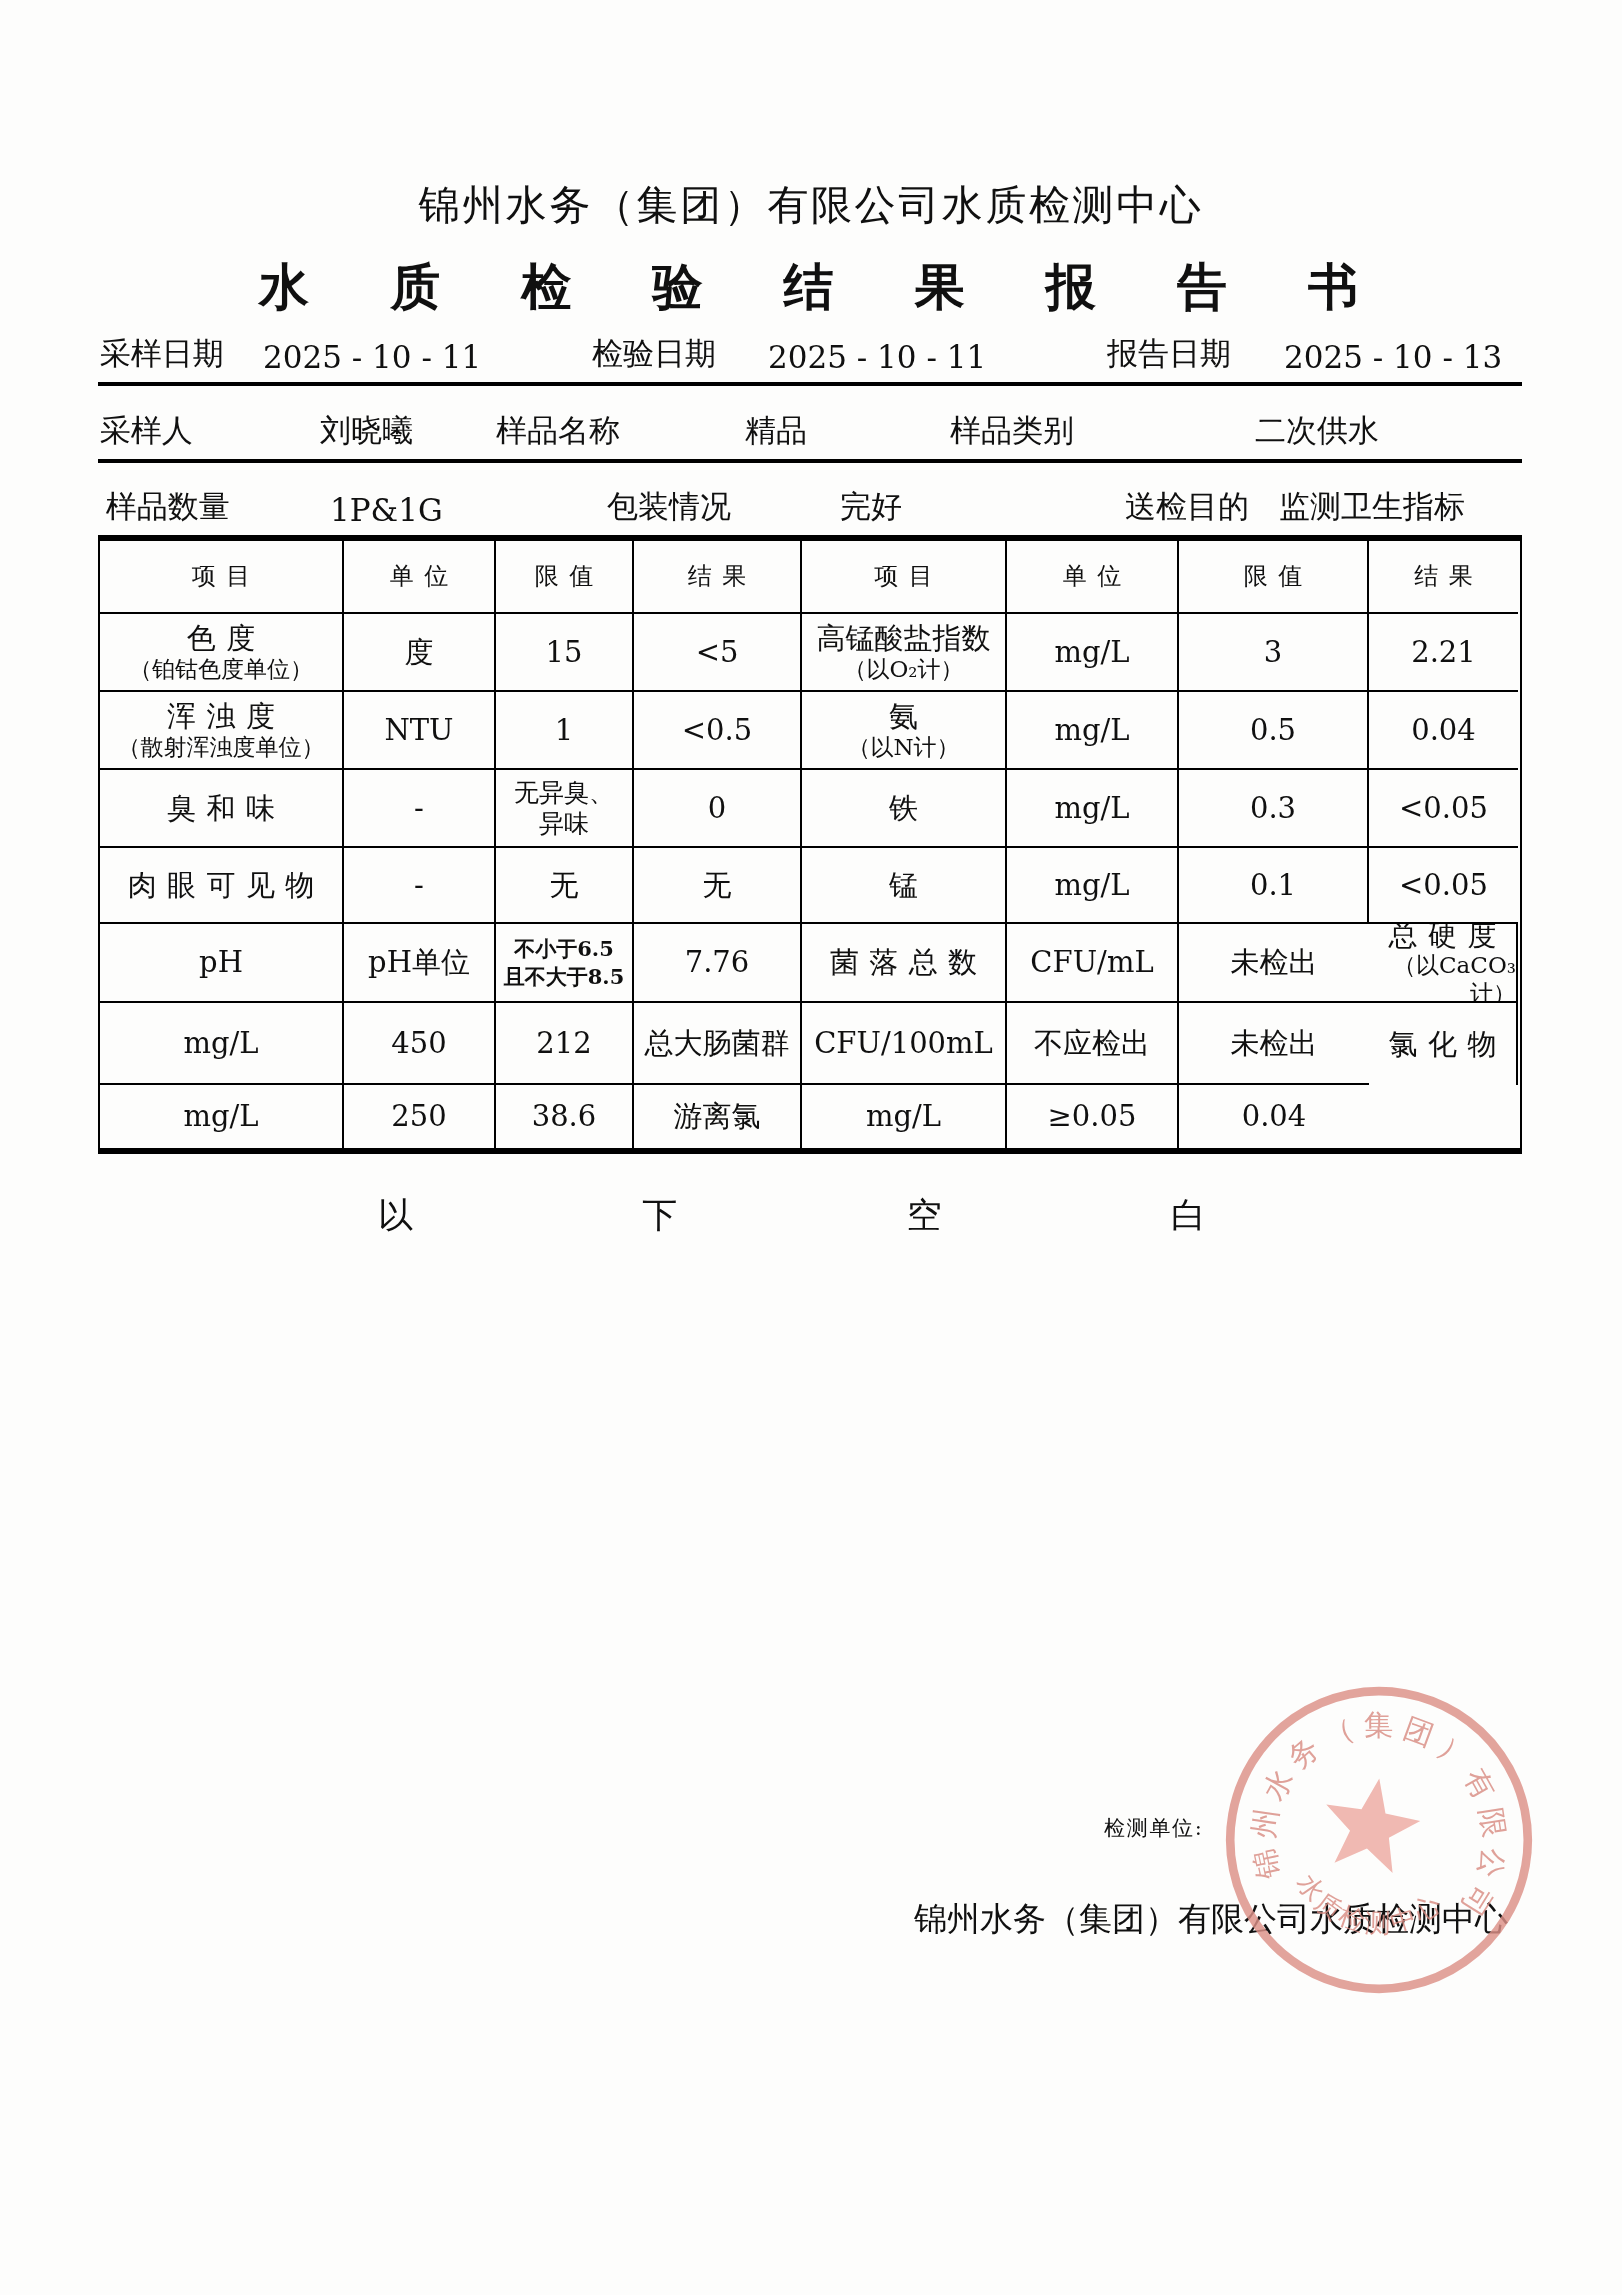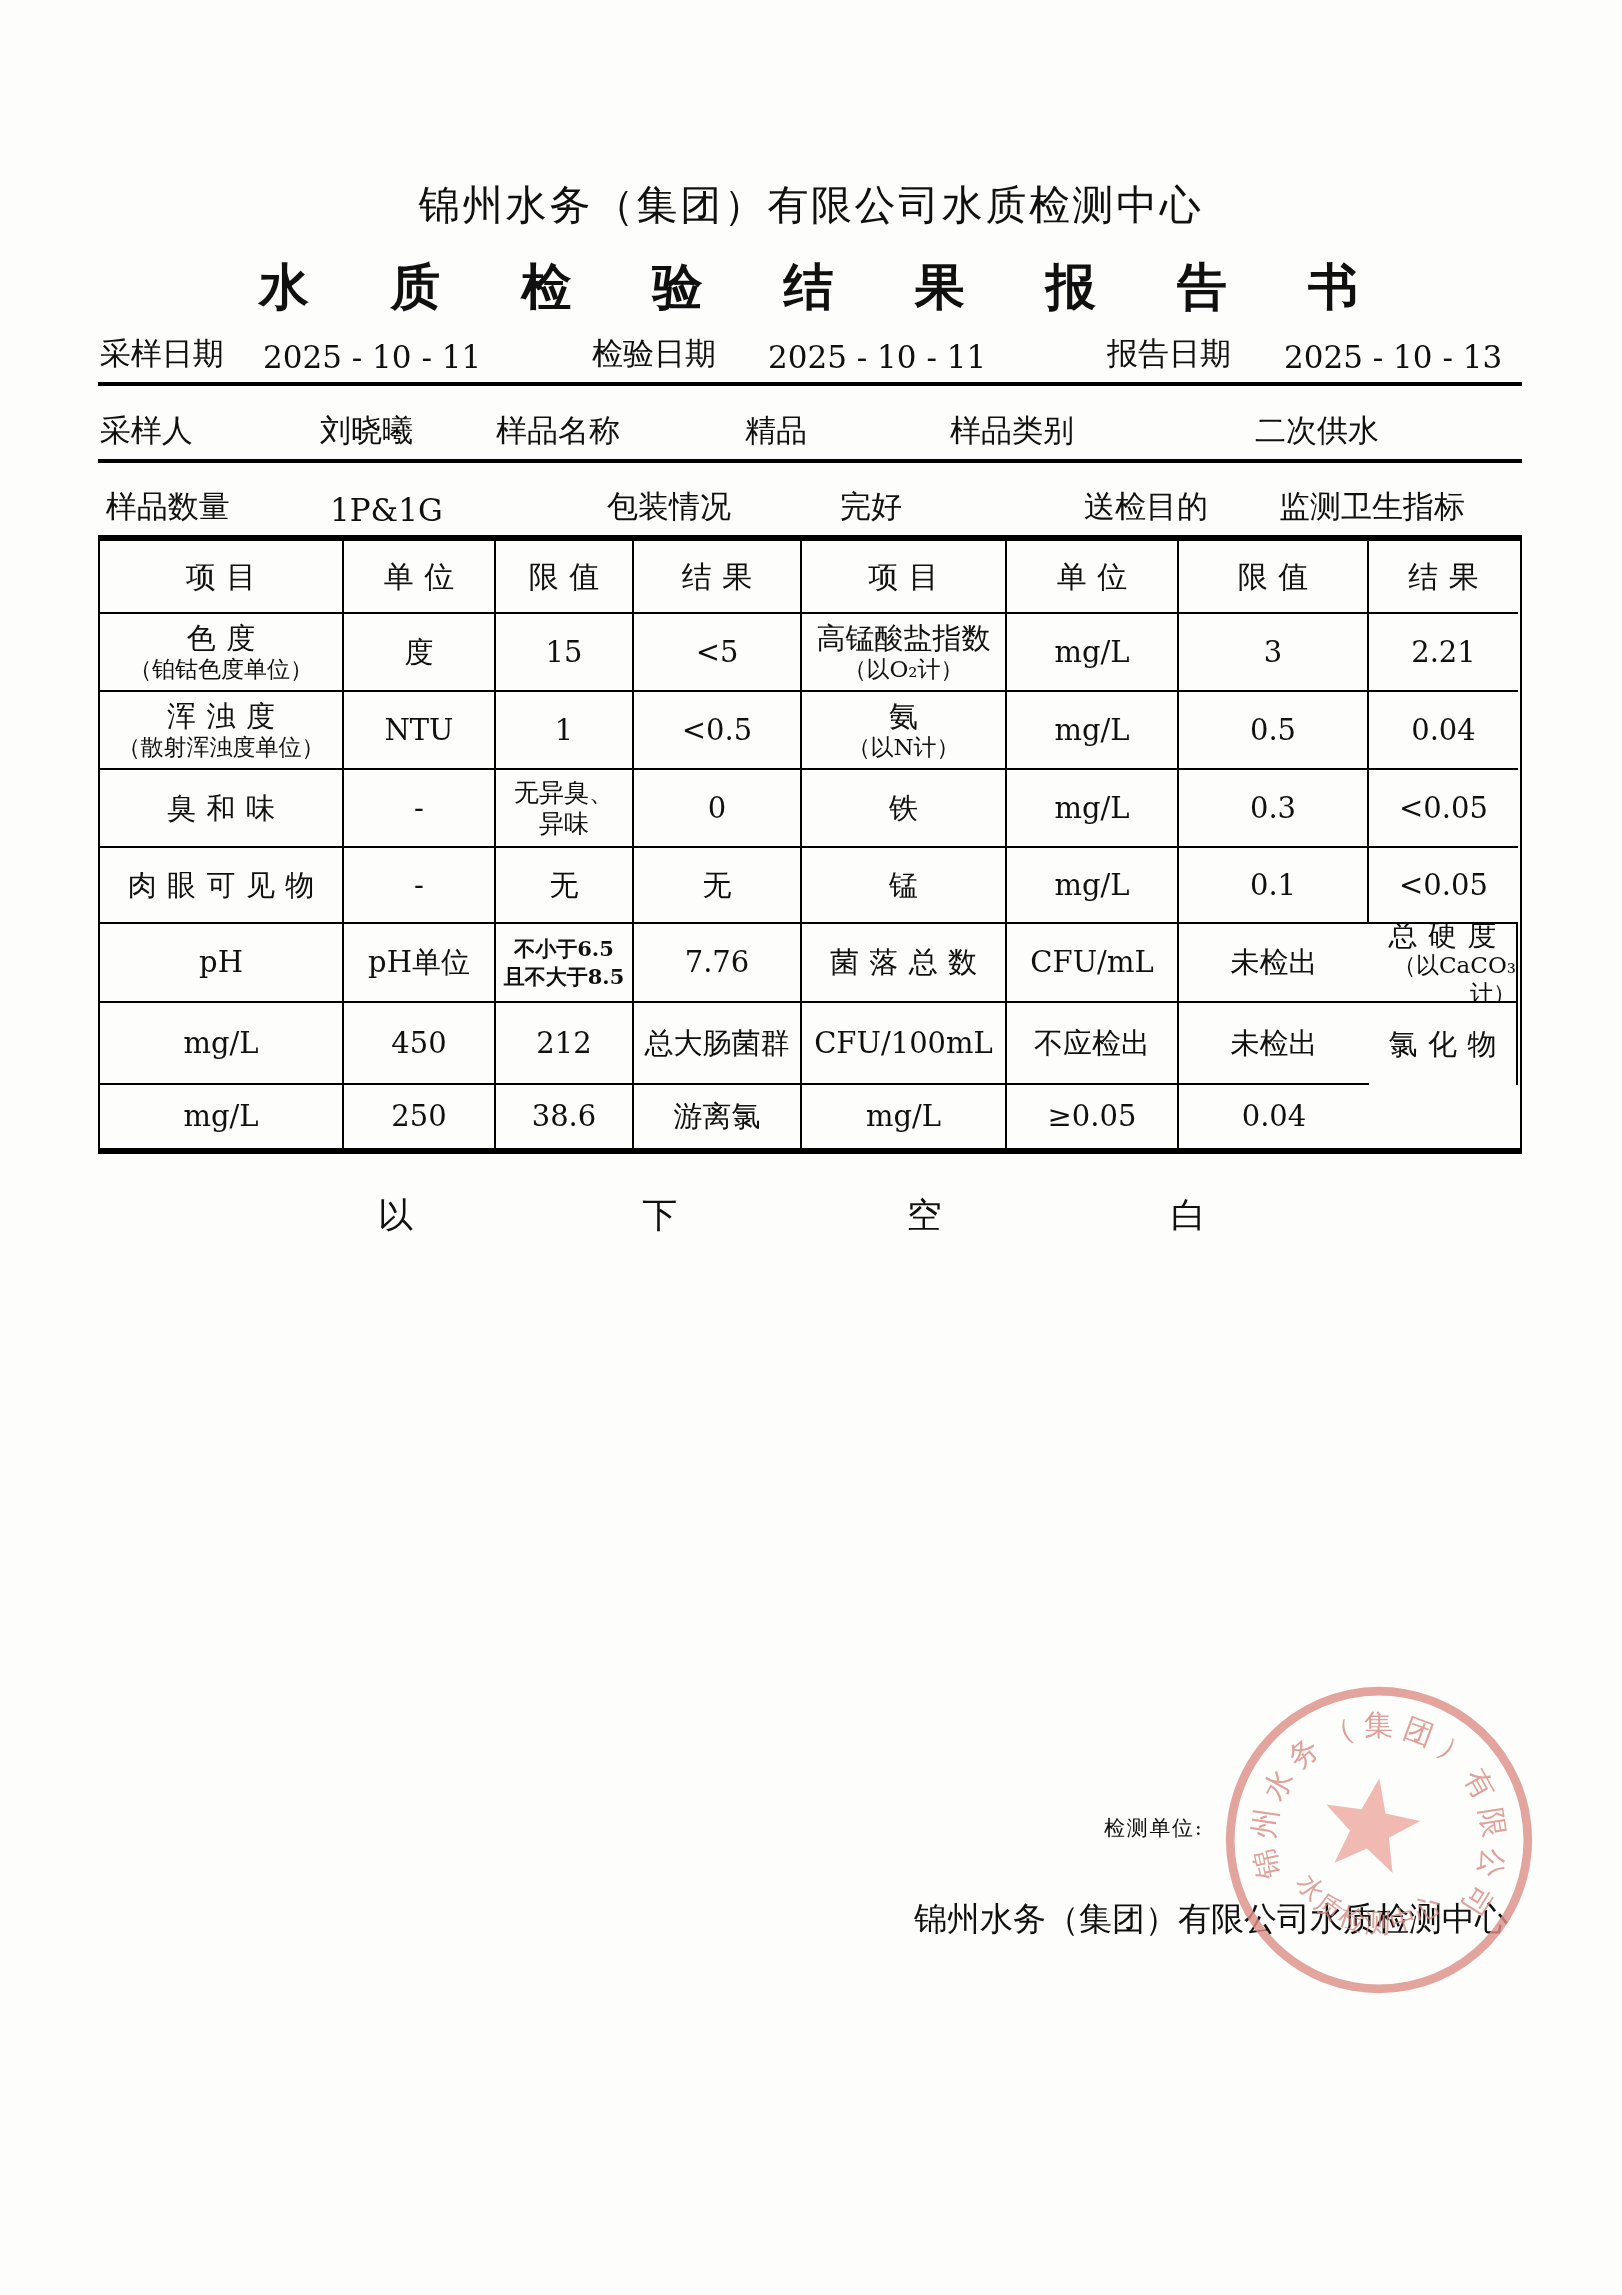--- a/index.html
+++ b/index.html
@@ -38,21 +38,21 @@
   .cell{
     box-sizing:border-box;border-right:2.6px solid #000;border-bottom:2.6px solid #000;
     display:flex;flex-direction:column;justify-content:center;align-items:center;
     text-align:center;line-height:1.18;overflow:hidden;
   }
   .cell.c8{border-right:none;}
   .cell.rlast{border-bottom:none;}
   .cell .m{font-size:29px;}
   .cell .s{font-size:23px;text-align:right;}
   .cell .s:empty{display:none;}
-  .hcell .m{font-size:30px;}
+  .hcell .m{font-size:24px;}
   .ls .m{letter-spacing:10.4px;margin-right:-10.4px;}
   .two .m,.two .s{font-size:25px;line-height:1.25;}
   .twosmall .m,.twosmall .s{font-size:21px;font-weight:600;line-height:1.3;}
   
   .blank-note{
     left:378px;top:1192px;width:828px;display:flex;justify-content:space-between;
     font-size:35px;
   }
   
   .footer-label{left:1104px;top:1814px;font-size:21px;letter-spacing:1.7px;white-space:nowrap;}
@@ -97,21 +97,21 @@
   <span style="left:647px;">精品</span>
   <span style="left:852px;">样品类别</span>
   <span style="left:1157px;">二次供水</span>
 </div>
 
 <div class="abs info-row" style="top:486px;border-bottom-width:5.2px;">
   <span style="left:7.8px;">样品数量</span>
   <span style="left:232px;">1P&amp;1G</span>
   <span style="left:509px;">包装情况</span>
   <span style="left:742px;">完好</span>
-  <span style="left:986px;">送检目的</span>
+  <span style="left:1027px;">送检目的</span>
   <span style="left:1181px;">监测卫生指标</span>
 </div>
 
 <div class="abs rtable">
   <div class="grid">
 
     <div class="cell hcell ls c1">
         <span class="m">项目</span>
       </div>
     <div class="cell hcell ls c2">

